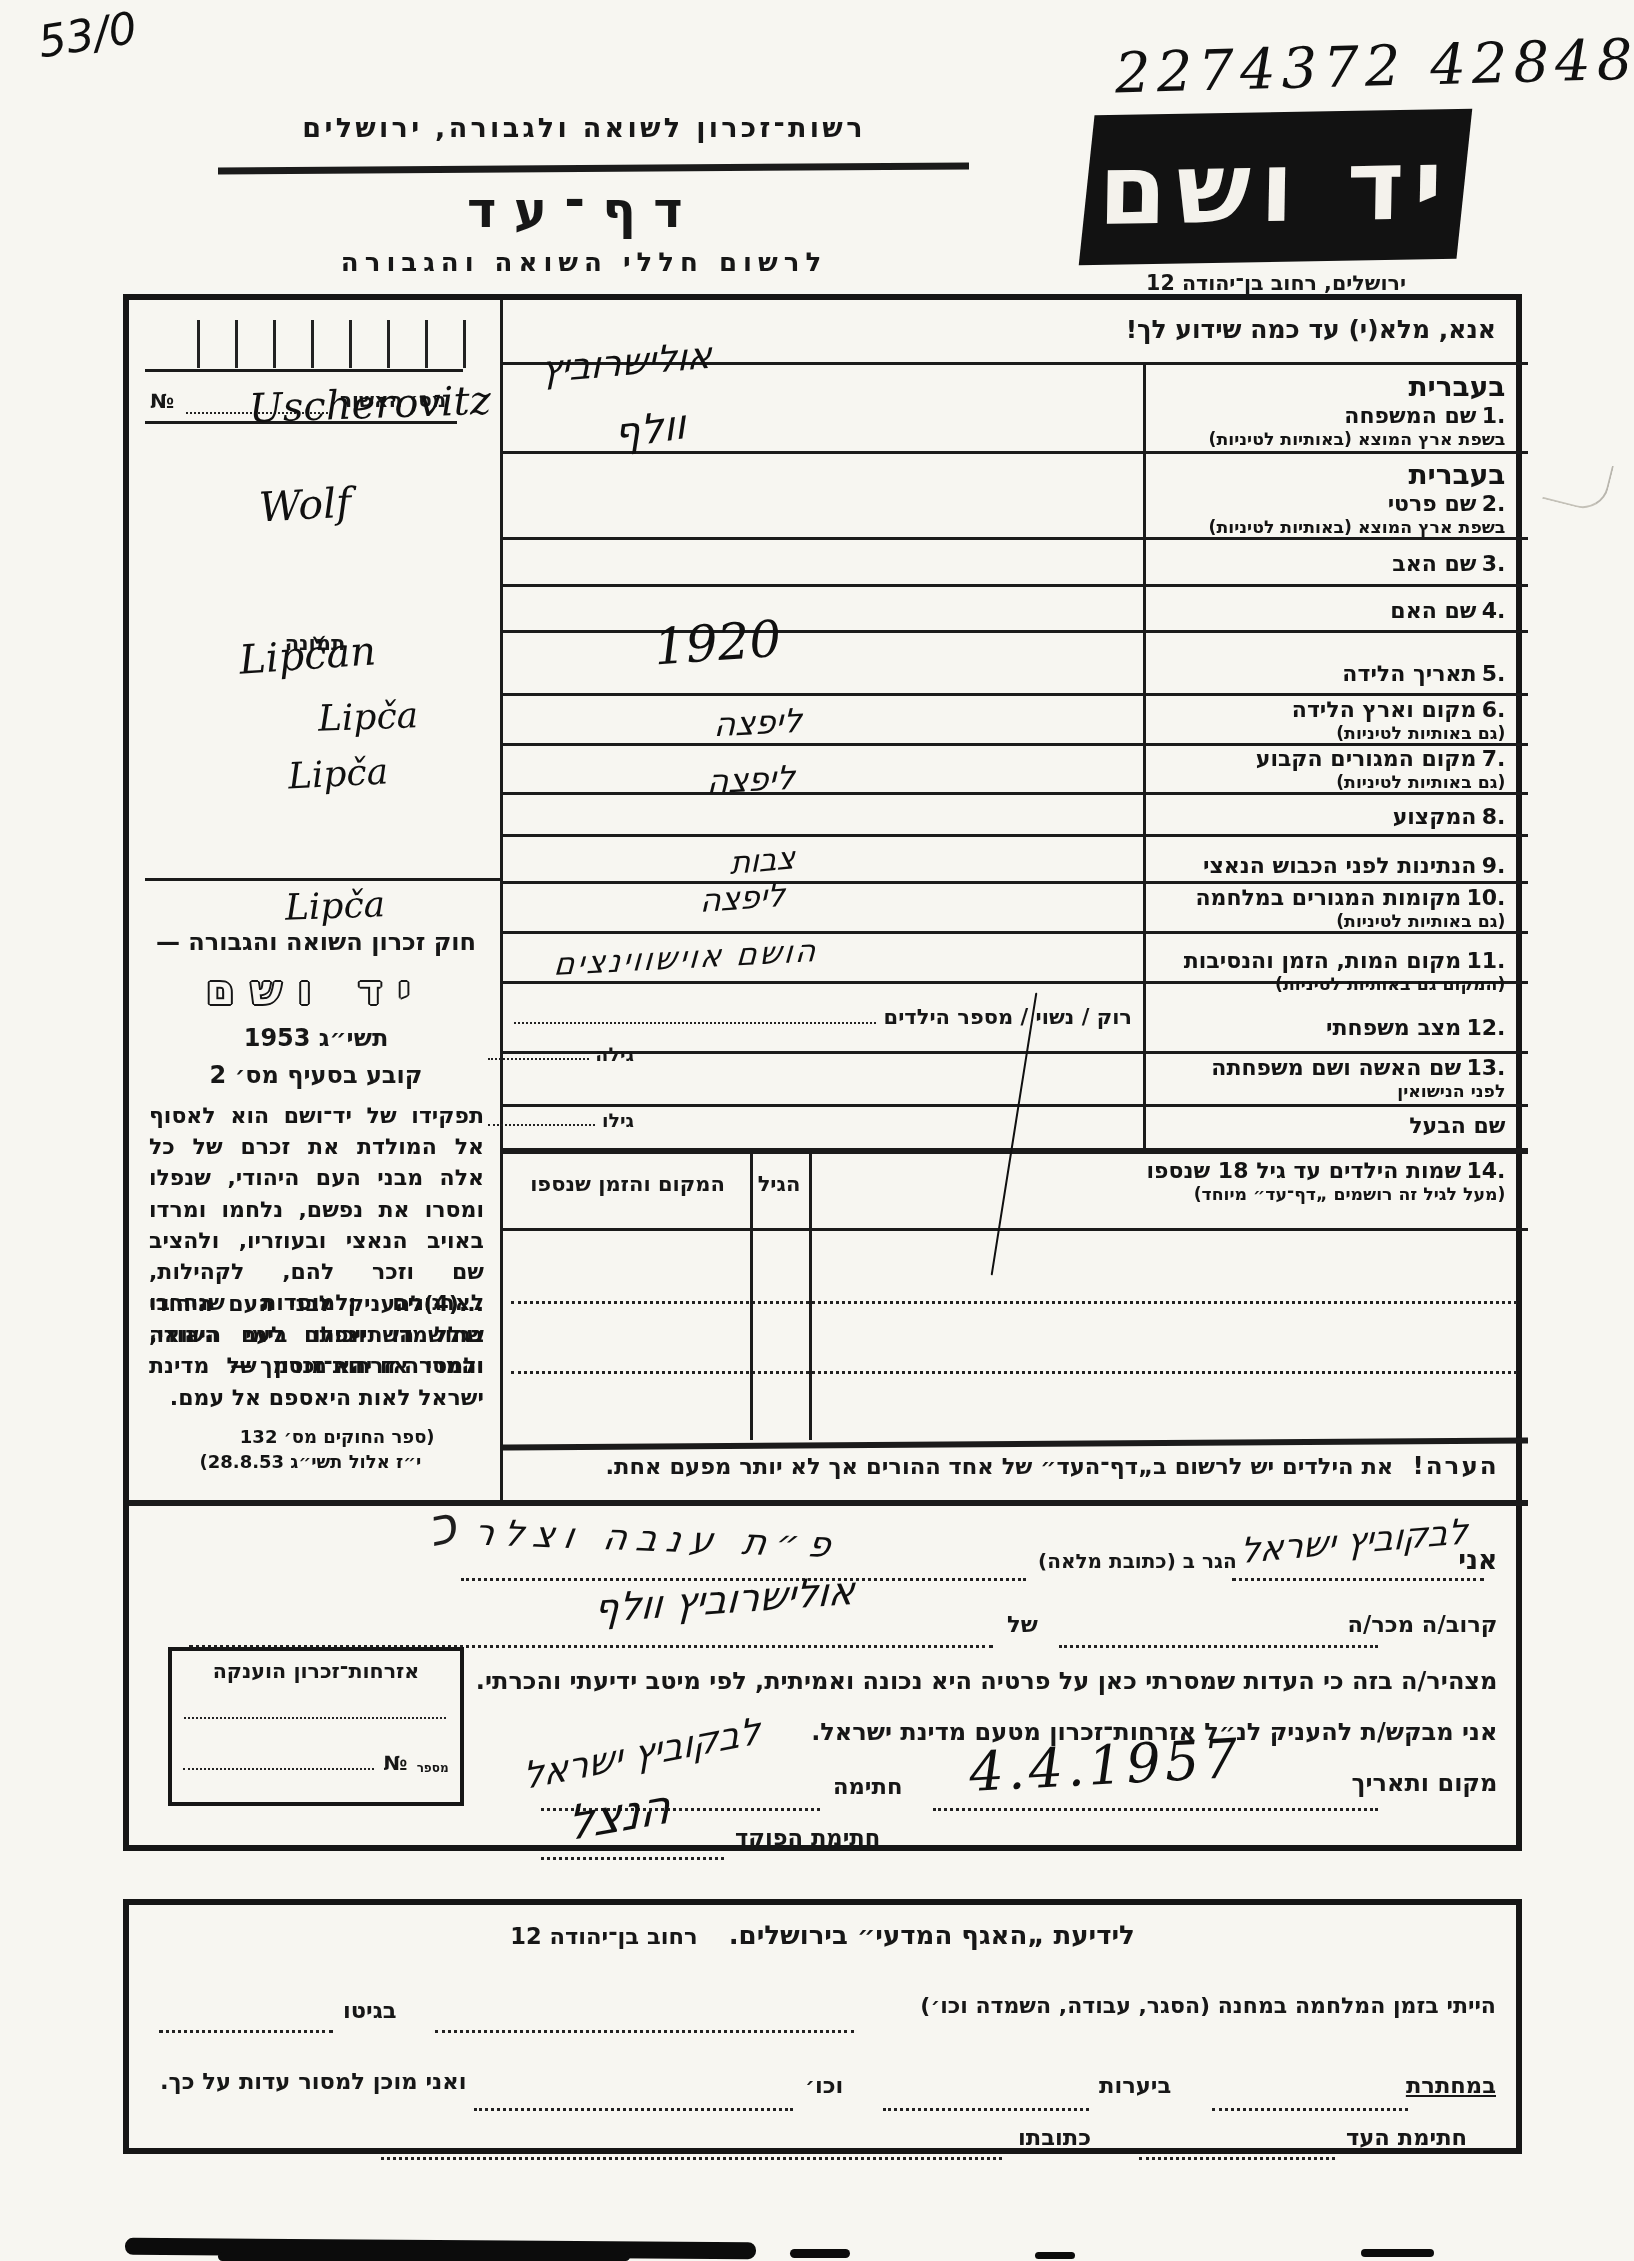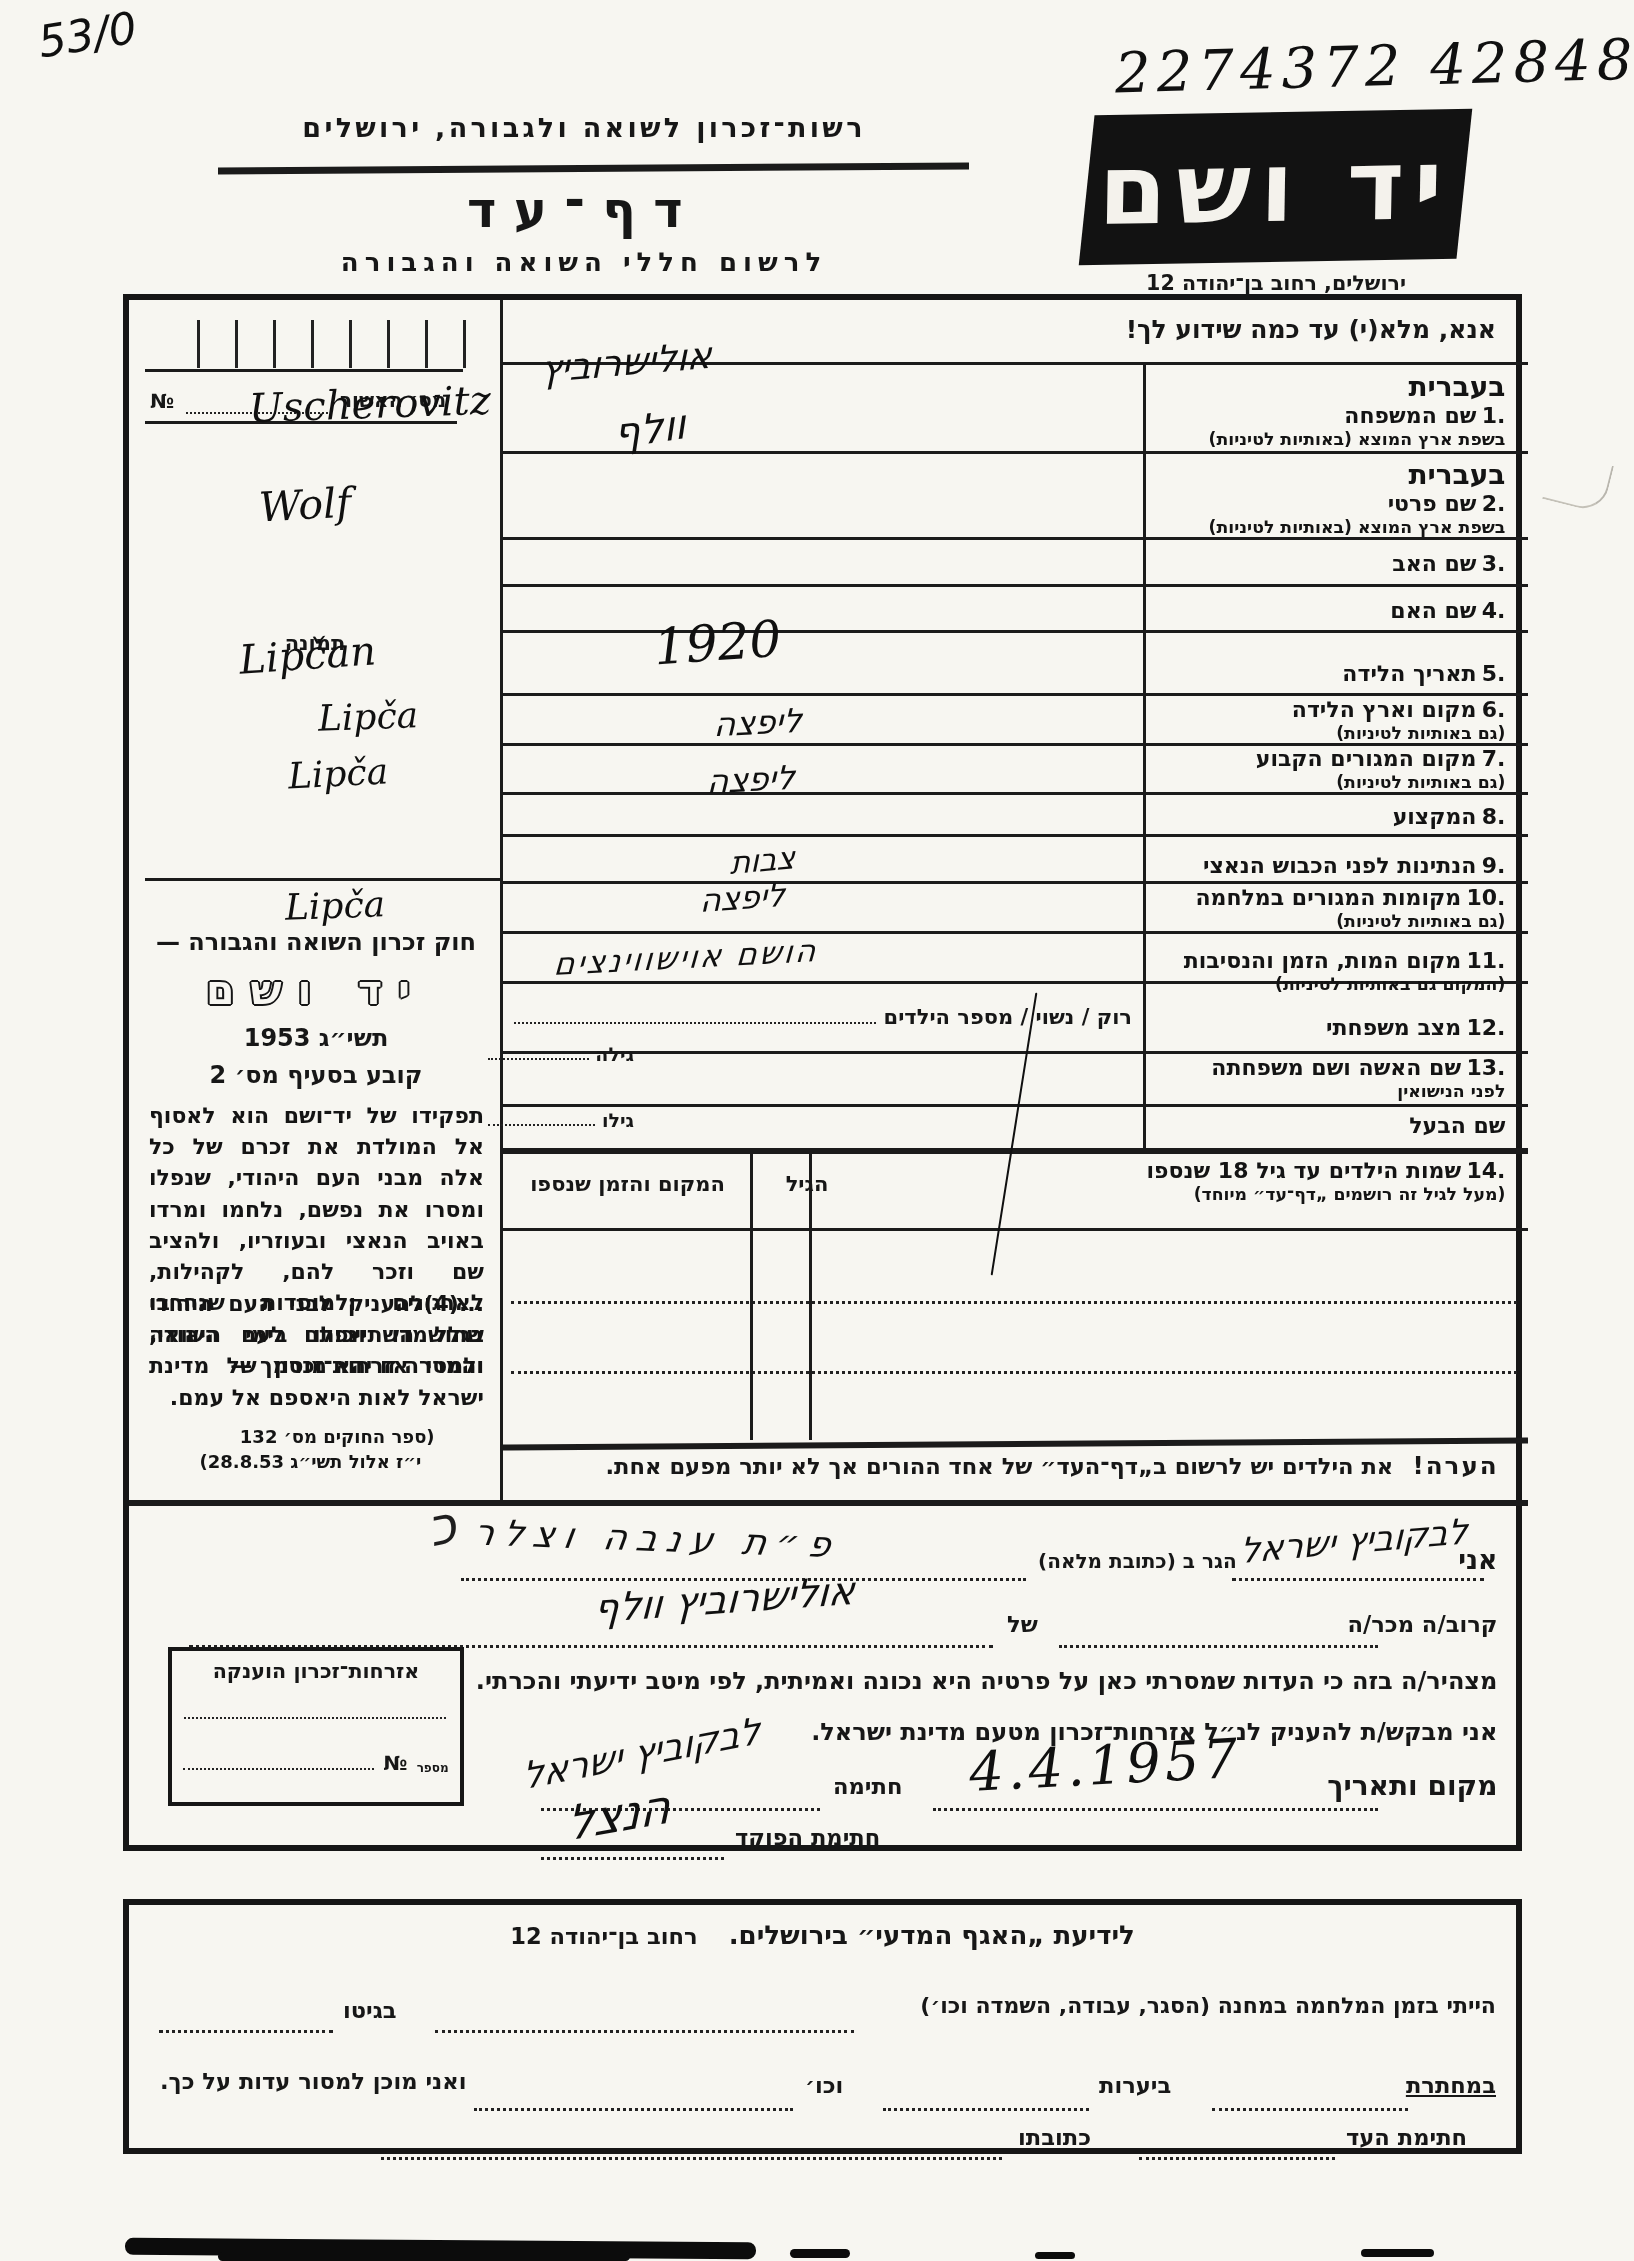--- a/index.html
+++ b/index.html
@@ -170,21 +170,21 @@
       <span class="pr" style="font-size:19px;">גילה</span>
       <span class="dot" style="position:relative;flex:1;border-top-width:2.7px;margin-bottom:5.3px;"></span>
     </div>
     <div class="abs" style="left:359px;top:809px;width:146px;display:flex;align-items:flex-end;gap:6.6px;">
       <span class="pr" style="font-size:19px;">גילו</span>
       <span class="dot" style="position:relative;flex:1;border-top-width:2.7px;margin-bottom:5.3px;"></span>
     </div>
 
     <div class="vln" style="left:621px;top:848px;height:292px;"></div>
     <div class="vln" style="left:680px;top:848px;height:292px;"></div>
-    <div class="abs ctr pr" style="left:621px;top:872px;width:58px;font-size:21px;padding-left:28px;">הגיל</div>
+    <div class="abs ctr pr" style="left:621px;top:872px;width:58px;font-size:21px;">הגיל</div>
     <div class="abs ctr pr" style="left:382px;top:872px;width:233px;font-size:21px;">המקום והזמן שנספו</div>
 
     <div class="abs" style="left:884px;top:691px;width:2px;height:286px;background:#101010;transform:rotate(9deg);border-radius:2px;"></div>
 
     <div class="hw" style="left:412px;top:41px;font-size:37px;transform:rotate(-5deg) skewX(-6deg);">אולישרוביץ</div>
     <div class="hwl" style="left:120px;top:81px;font-size:40px;transform:rotate(-2deg);">Uscherovitz</div>
     <div class="hw" style="left:485px;top:105px;font-size:41px;transform:rotate(-8deg) skewX(-6deg);">וולף</div>
     <div class="hwl" style="left:130px;top:181px;font-size:41px;transform:rotate(-3deg);">Wolf</div>
     <div class="hwl" style="left:110px;top:332px;font-size:40px;transform:rotate(-4deg);">Lipčan</div>
     <div class="hwl" style="left:525px;top:314px;font-size:50px;transform:rotate(-4deg);">1920</div>
@@ -213,21 +213,21 @@
 
     <div class="abs pr" style="right:18.6px;top:1311px;font-size:22.6px;">קרוב/ה מכר/ה</div>
     <div class="dot" style="left:930px;top:1345px;width:319px;"></div>
     <div class="abs pr" style="left:878px;top:1311px;font-size:22.6px;">של</div>
     <div class="dot" style="left:60px;top:1345px;width:804px;"></div>
     <div class="hw" style="left:465px;top:1277px;font-size:39px;transform:rotate(-4deg) skewX(-8deg);">אולישרוביץ וולף</div>
 
     <div class="abs pr" style="right:18.6px;top:1367px;font-size:24px;">מצהיר/ה בזה כי העדות שמסרתי כאן על פרטיה היא נכונה ואמיתית, לפי מיטב ידיעתי והכרתי.</div>
     <div class="abs pr" style="right:18.6px;top:1418px;font-size:24px;">אני מבקש/ת להעניק לנ״ל אזרחות־זכרון מטעם מדינת ישראל.</div>
 
-    <div class="abs pr" style="right:18.6px;top:1469px;font-size:28px;">מקום ותאריך</div>
+    <div class="abs pr" style="right:18.6px;top:1469px;font-size:24px;">מקום ותאריך</div>
     <div class="dot" style="left:804px;top:1508px;width:445px;"></div>
     <div class="hwl" style="left:840px;top:1434px;font-size:54px;transform:rotate(-3deg);letter-spacing:4px;">4.4.1957</div>
 
     <div class="abs pr" style="left:704px;top:1473px;font-size:22.6px;">חתימה</div>
     <div class="dot" style="left:412px;top:1508px;width:279px;"></div>
     <div class="hw" style="left:392px;top:1432px;font-size:37px;transform:rotate(-11deg) skewX(-10deg);">לבקוביץ ישראל</div>
 
     <div class="abs pr" style="left:606px;top:1524px;font-size:22.6px;">חתימת הפוקד</div>
     <div class="dot" style="left:412px;top:1557px;width:183px;"></div>
     <div class="hw" style="left:438px;top:1487px;font-size:47px;transform:rotate(-10deg) skewX(-12deg);">הנצל</div>

